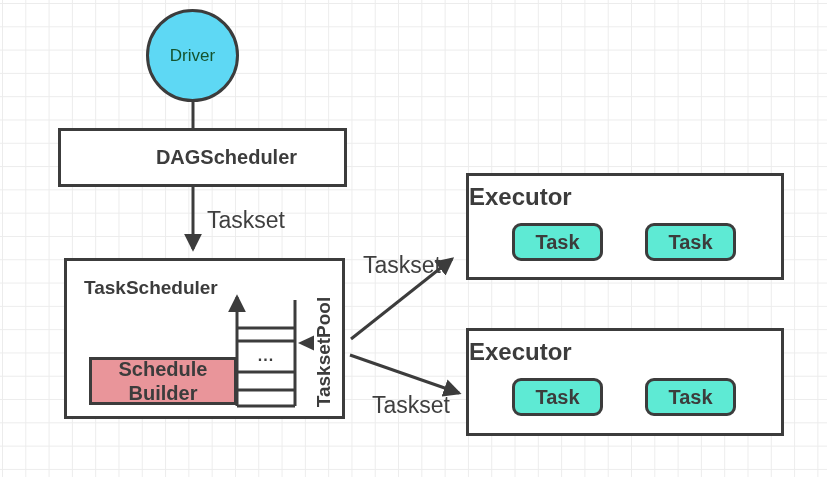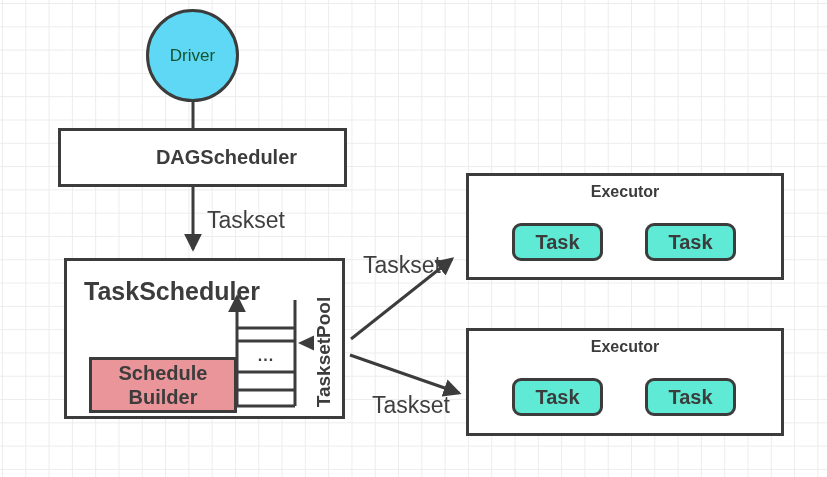--- a/index.html
+++ b/index.html
@@ -17,30 +17,30 @@
     background-position:2px 3px;
   }
   .node{position:absolute;box-sizing:border-box;border:3px solid #3c3c3c;background:#fff;z-index:1;}
   .flexc{display:flex;align-items:center;justify-content:center;text-align:center;}
   .driver{
     left:146px;top:9px;width:93px;height:93px;border-radius:50%;
     background:#5ed8f4;font-size:17px;color:#14532d;
   }
   .dag{left:58px;top:128px;width:289px;height:59px;font-size:20px;font-weight:bold;padding-left:48px;}
   .ts{left:64px;top:258px;width:281px;height:161px;}
-  .ts-label{position:absolute;left:17px;top:16px;font-size:25px;font-weight:bold;}
+  .ts-label{position:absolute;left:17px;top:16px;font-size:19px;font-weight:bold;}
   .sb{
-    left:89px;top:357px;width:148px;height:56px;background:#e9959a;
+    left:89px;top:357px;width:148px;height:48px;background:#e9959a;
     font-size:20px;font-weight:bold;line-height:1.2;
   }
   .sb span{display:inline-block;width:105px;}
   .executor{position:absolute;box-sizing:border-box;border:3px solid #3c3c3c;background:#fff;z-index:1;}
   .ex1{left:466px;top:173px;width:318px;height:107px;}
   .ex2{left:466px;top:328px;width:318px;height:108px;}
-  .ex-title{margin-top:7px;text-align:center;font-size:16px;font-weight:bold;}
+  .ex-title{margin-top:7px;font-size:24px;font-weight:bold;}
   .task{
     position:absolute;box-sizing:border-box;width:91px;height:38px;top:47px;
     background:#5eead4;border:3px solid #3c3c3c;border-radius:9px;
     font-size:20px;font-weight:bold;
   }
   .task.t1{left:43px;} .task.t2{left:176px;}
   .overlay{position:absolute;left:0;top:0;z-index:2;pointer-events:none;}
   .lbl{position:absolute;z-index:3;font-size:23px;color:#3f3f3f;white-space:nowrap;}
   .lbl-taskset-top{left:207px;top:207px;}
   .lbl-taskset-up{left:363px;top:252px;}

